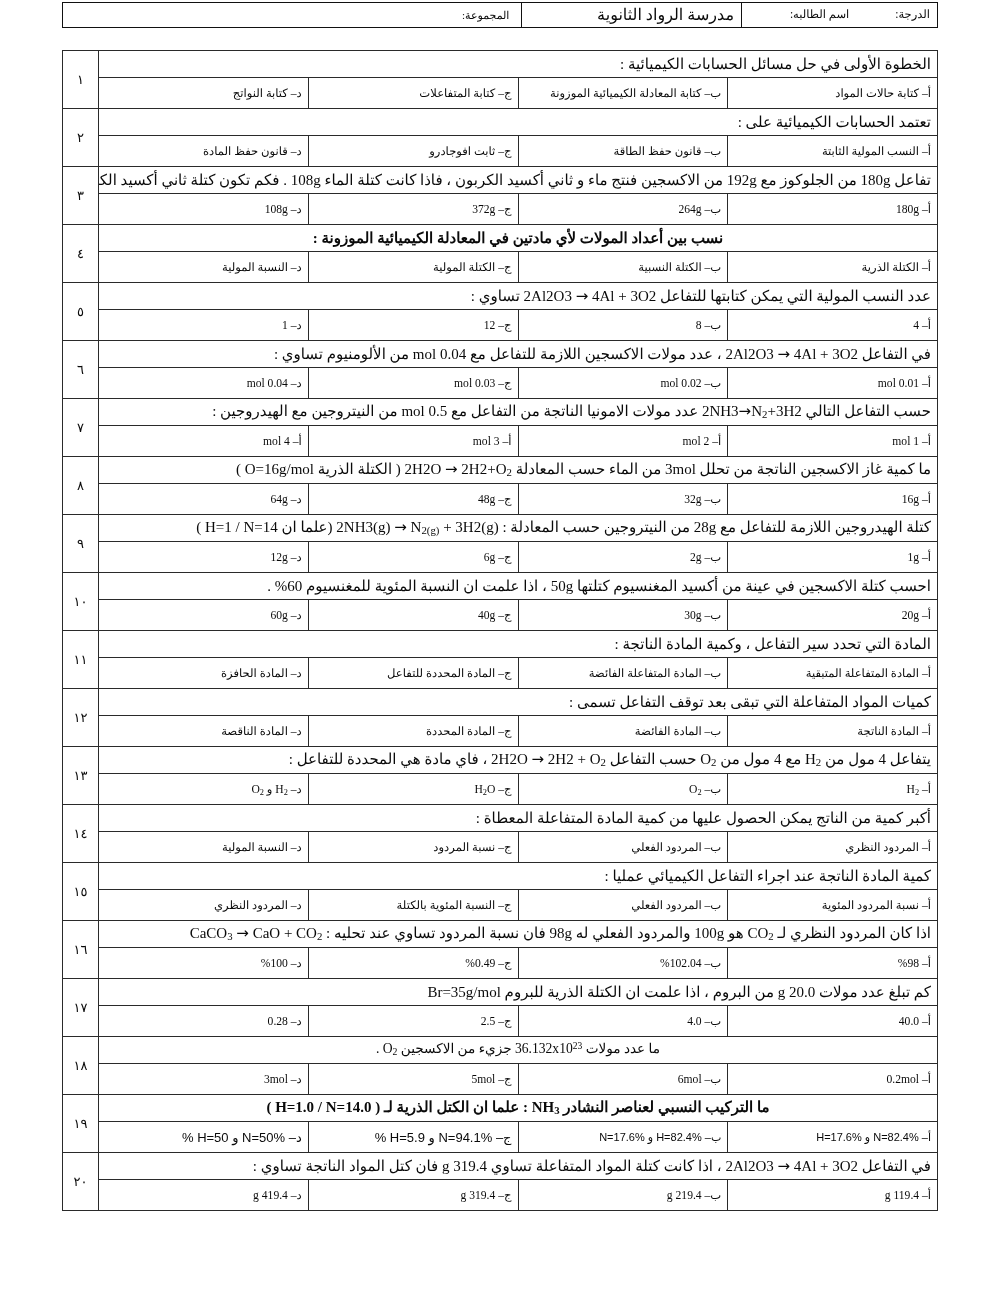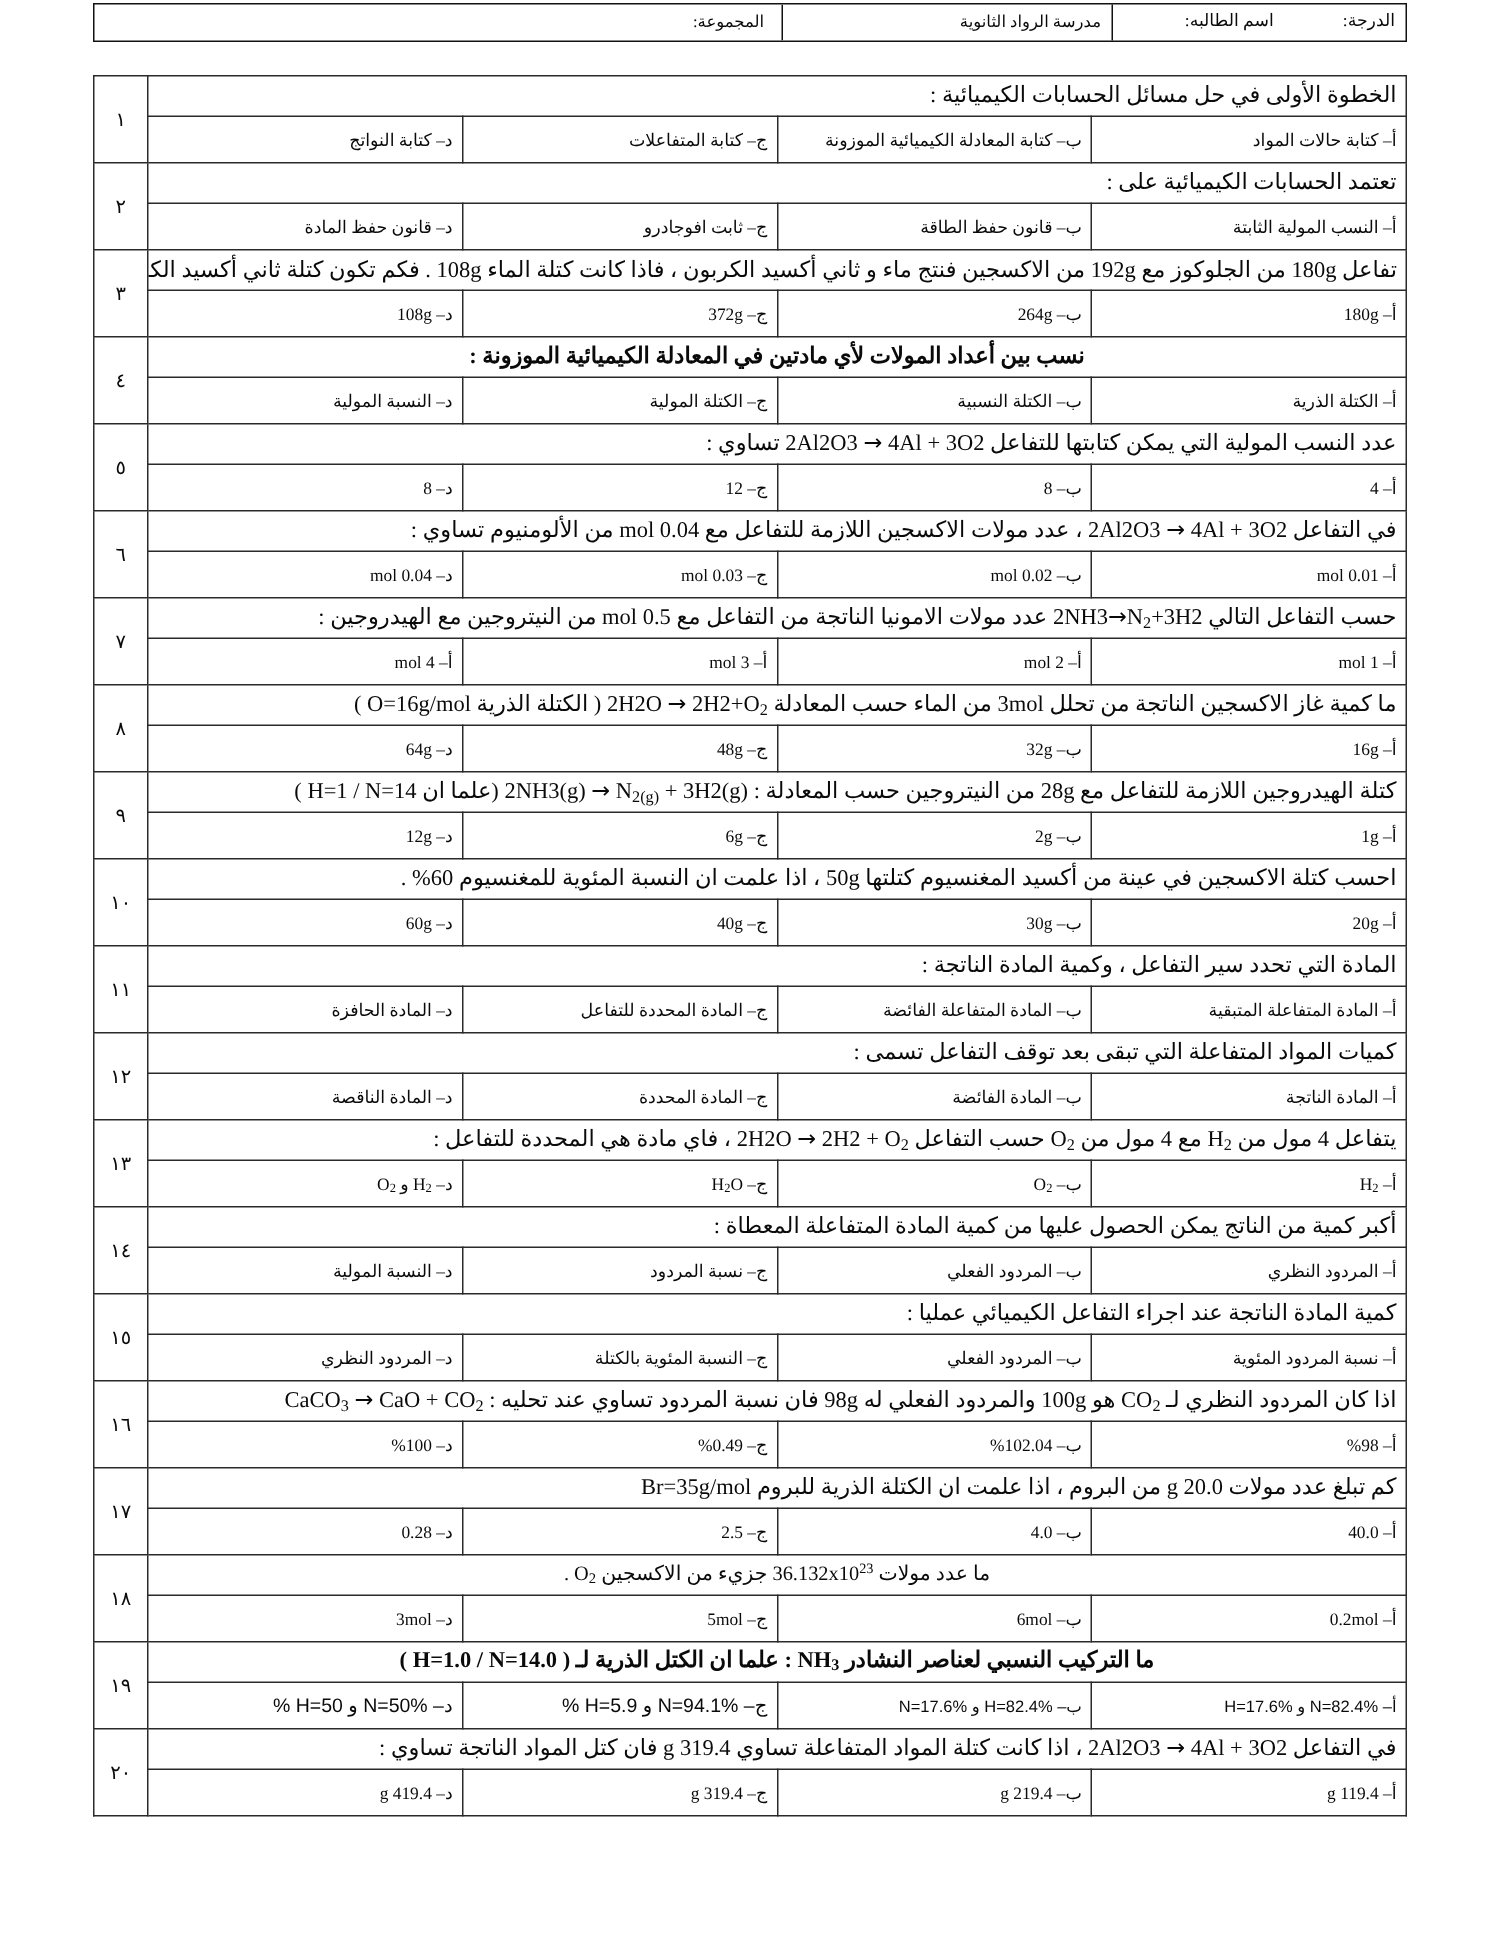--- a/index.html
+++ b/index.html
@@ -24,21 +24,21 @@
     box-sizing:border-box;
     padding:0 7px;
     white-space:nowrap;
     overflow:hidden;
   }
   .hdr-c1{width:196px;border-left:1.6px solid #111;justify-content:flex-start;}
   .hdr-c1 .grade{flex:0 0 auto;}
   .hdr-c1 .sname{margin-right:46px;margin-left:36px;}
   .hdr-c2{width:390px;border-left:1.6px solid #111;justify-content:center;font-size:13px;}
   .hdr-c3{width:286px;display:flex;justify-content:space-between;}
-  .hdr-c3 .school{font-size:11px;}
+  .hdr-c3 .school{font-size:16px;}
   .hdr-c3 .group{font-size:11px;border-right:1.6px solid #111;padding-right:12px;height:100%;display:flex;align-items:center;}
 
   
   .instr{
     position:absolute;left:62px;top:29px;width:876px;
     font-size:12px;text-align:right;padding-left:4px;
   }
 
   
   table.qt{
@@ -159,21 +159,21 @@
           <td class="o">د– النسبة المولية</td>
         </tr>
         <tr class="stem">
           <td colspan="4" class="q">عدد النسب المولية التي يمكن كتابتها للتفاعل 2Al2O3 <span class="arrow">→</span> 4Al + 3O2 تساوي :</td>
           <td class="num" rowspan="2">٥</td>
         </tr>
         <tr class="opts">
           <td class="o">أ– 4</td>
           <td class="o">ب– 8</td>
           <td class="o">ج– 12</td>
-          <td class="o">د– 8</td>
+          <td class="o">د– 1</td>
         </tr>
         <tr class="stem">
           <td colspan="4" class="q">في التفاعل 2Al2O3 <span class="arrow">→</span> 4Al + 3O2 ، عدد مولات الاكسجين اللازمة للتفاعل مع 0.04 mol من الألومنيوم تساوي :</td>
           <td class="num" rowspan="2">٦</td>
         </tr>
         <tr class="opts">
           <td class="o">أ– 0.01 mol</td>
           <td class="o">ب– 0.02 mol</td>
           <td class="o">ج– 0.03 mol</td>
           <td class="o">د– 0.04 mol</td>

